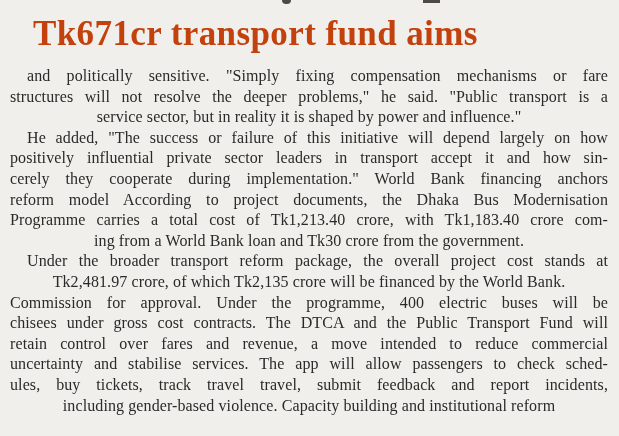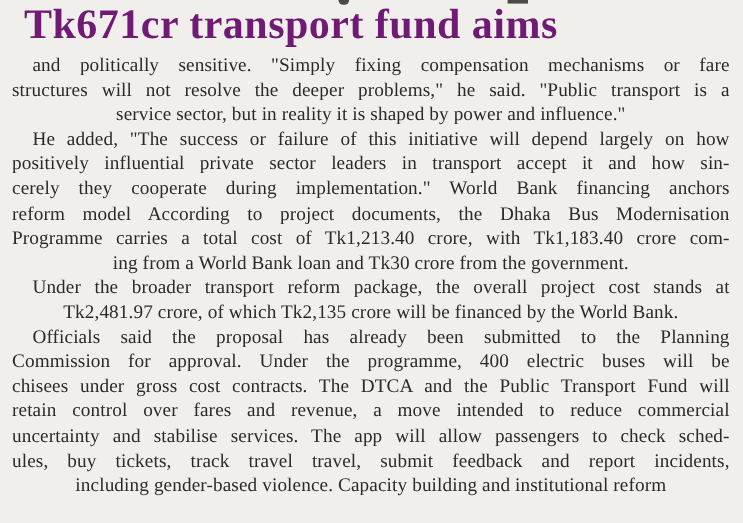--- a/index.html
+++ b/index.html
@@ -18,27 +18,27 @@
   }
   
   .remnant {
     position: absolute;
     top: 0;
     background: #4c4946;
   }
   .remnant.m1 { left: 282px; width: 9px;  height: 4px; border-radius: 0 0 4px 4px; }
   .remnant.m2 { left: 423px; width: 17px; height: 3px; }
   .headline {
-    margin: 0;
+    margin: 13px;
     padding: 2px 0 0 20px;
     font-size: 35px;
     line-height: 38px;
     font-weight: bold;
     letter-spacing: 0.4px;
-    color: #701a75;
+    color: #c2410c;
     white-space: nowrap;
   }
   .article-body {
     margin: 5px 11px 0 10px;
     font-size: 16px;
     line-height: 20.6px;
     letter-spacing: 0.1px;
     color: #2b2a28;
   }
   .ln {
@@ -68,21 +68,20 @@
     <div class="ln j">structures will not resolve the deeper problems," he said. "Public transport is a</div>
     <div class="ln">service sector, but in reality it is shaped by power and influence."</div>
     <div class="ln j ind">He added, "The success or failure of this initiative will depend largely on how</div>
     <div class="ln j">positively influential private sector leaders in transport accept it and how sin-</div>
     <div class="ln j">cerely they cooperate during implementation." World Bank financing anchors</div>
     <div class="ln j">reform model According to project documents, the Dhaka Bus Modernisation</div>
     <div class="ln j">Programme carries a total cost of Tk1,213.40 crore, with Tk1,183.40 crore com-</div>
     <div class="ln">ing from a World Bank loan and Tk30 crore from the government.</div>
     <div class="ln j ind">Under the broader transport reform package, the overall project cost stands at</div>
     <div class="ln">Tk2,481.97 crore, of which Tk2,135 crore will be financed by the World Bank.</div>
-    <div class="ln j ind">Officials said the proposal has already been submitted to the Planning</div>
     <div class="ln j">Commission for approval. Under the programme, 400 electric buses will be</div>
     <div class="ln j">chisees under gross cost contracts. The DTCA and the Public Transport Fund will</div>
     <div class="ln j">retain control over fares and revenue, a move intended to reduce commercial</div>
     <div class="ln j">uncertainty and stabilise services. The app will allow passengers to check sched-</div>
     <div class="ln j">ules, buy tickets, track travel travel, submit feedback and report incidents,</div>
     <div class="ln">including gender-based violence. Capacity building and institutional reform</div>
   </div>
 
 </div>
 

